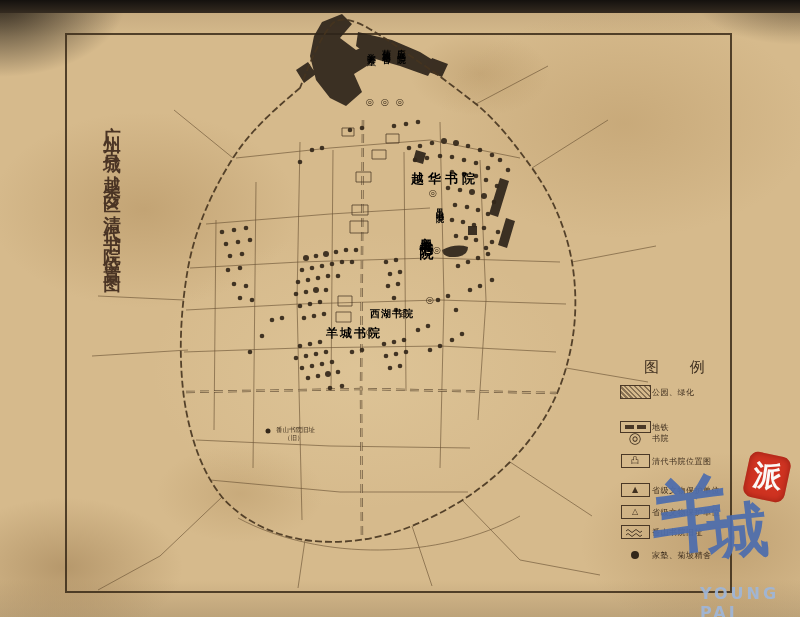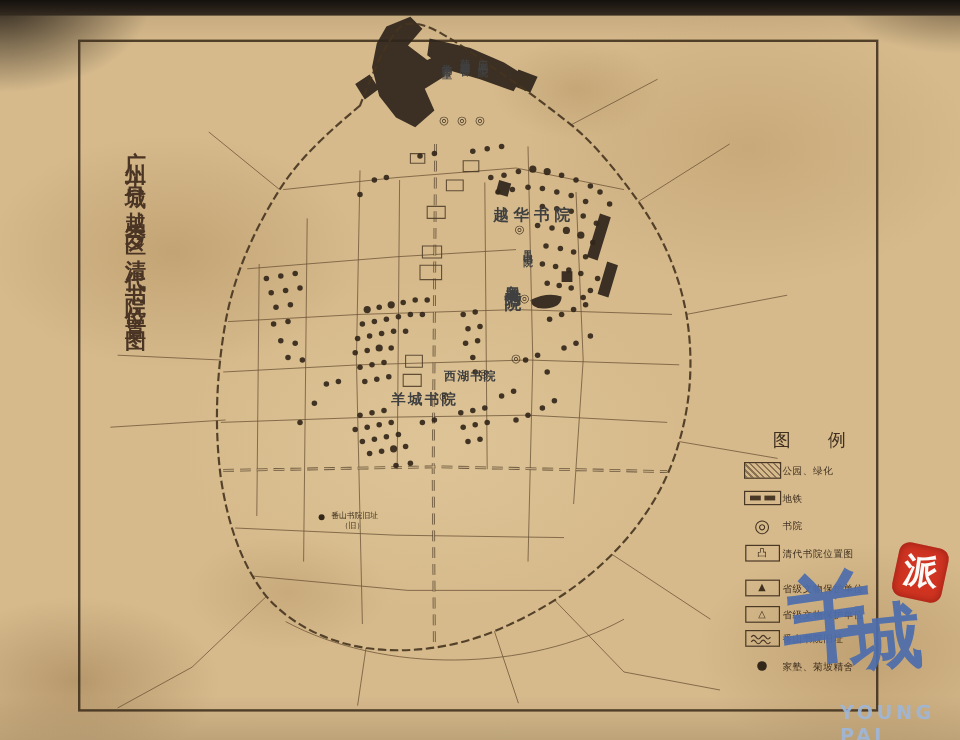--- a/index.html
+++ b/index.html
@@ -29,21 +29,21 @@
   
   #mapsvg{position:absolute;left:0;top:0;}
   .ink-road{fill:none;stroke:#6b5335;stroke-width:.8;opacity:.8;}
   .ink-metro{fill:none;stroke:#4a3826;stroke-width:2.4;stroke-dasharray:9 5;opacity:.75;}
   .ink-metro2{fill:none;stroke:#d6ba8c;stroke-width:1;stroke-dasharray:9 5;opacity:.9;}
   .ink-wall{fill:none;stroke:#46341f;stroke-width:1.8;stroke-dasharray:7 3;opacity:.9;}
   .ink-blob{fill:#2e241a;opacity:.92;stroke:none;}
   .ink-block{fill:none;stroke:#4a3826;stroke-width:.9;opacity:.85;}
   #map-dots circle{fill:#33271a;opacity:.92;}
   #labels{position:absolute;inset:0;pointer-events:none;}
-  .academy{position:absolute;color:#404040;font-weight:700;white-space:nowrap;}
+  .academy{position:absolute;color:#000000;font-weight:700;white-space:nowrap;}
   .academy.v{writing-mode:vertical-rl;letter-spacing:2px;}
   .marker{position:absolute;transform:translate(-50%,-50%);color:#3c2d1c;
     font-size:9.5px;font-weight:700;}
   .map-note{position:absolute;color:#3c2d1c;font-size:6.5px;line-height:1.25;}
   .note-dot{position:absolute;width:5px;height:5px;border-radius:50%;background:#33271a;
     transform:translate(-50%,-50%);}
   
   #legend{position:absolute;left:616px;top:356px;width:118px;color:#3f2f1f;}
   #legend-title{position:absolute;left:28px;top:2px;font-size:15px;font-weight:400;
     letter-spacing:13px;white-space:nowrap;}
@@ -266,21 +266,21 @@
     </div>
 
   <div id="legend">
     <div id="legend-title">图 例</div>
     <div class="lrow" style="top:28px">
       <span class="lsym">
           <span class="sym-green"></span>
         </span>
       <span class="llab">公园、绿化</span>
     </div>
-    <div class="lrow" style="top:51px">
+    <div class="lrow" style="top:63px">
       <span class="lsym">
           <span class="sym-metro">
             <i></i>
             <i></i>
           </span>
         </span>
       <span class="llab">地铁</span>
     </div>
     <div class="lrow" style="top:74px">
       <span class="lsym">

